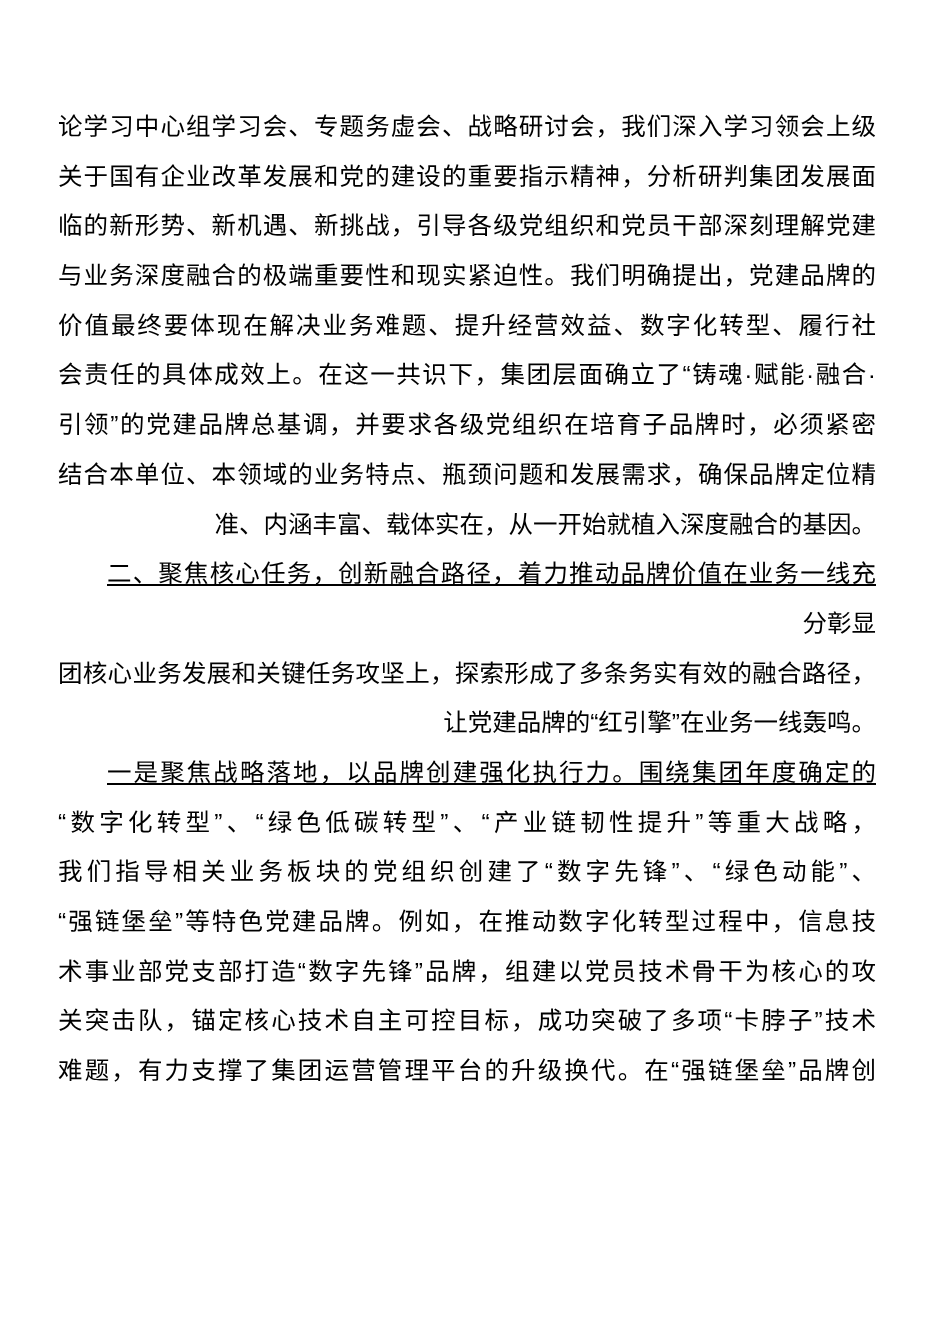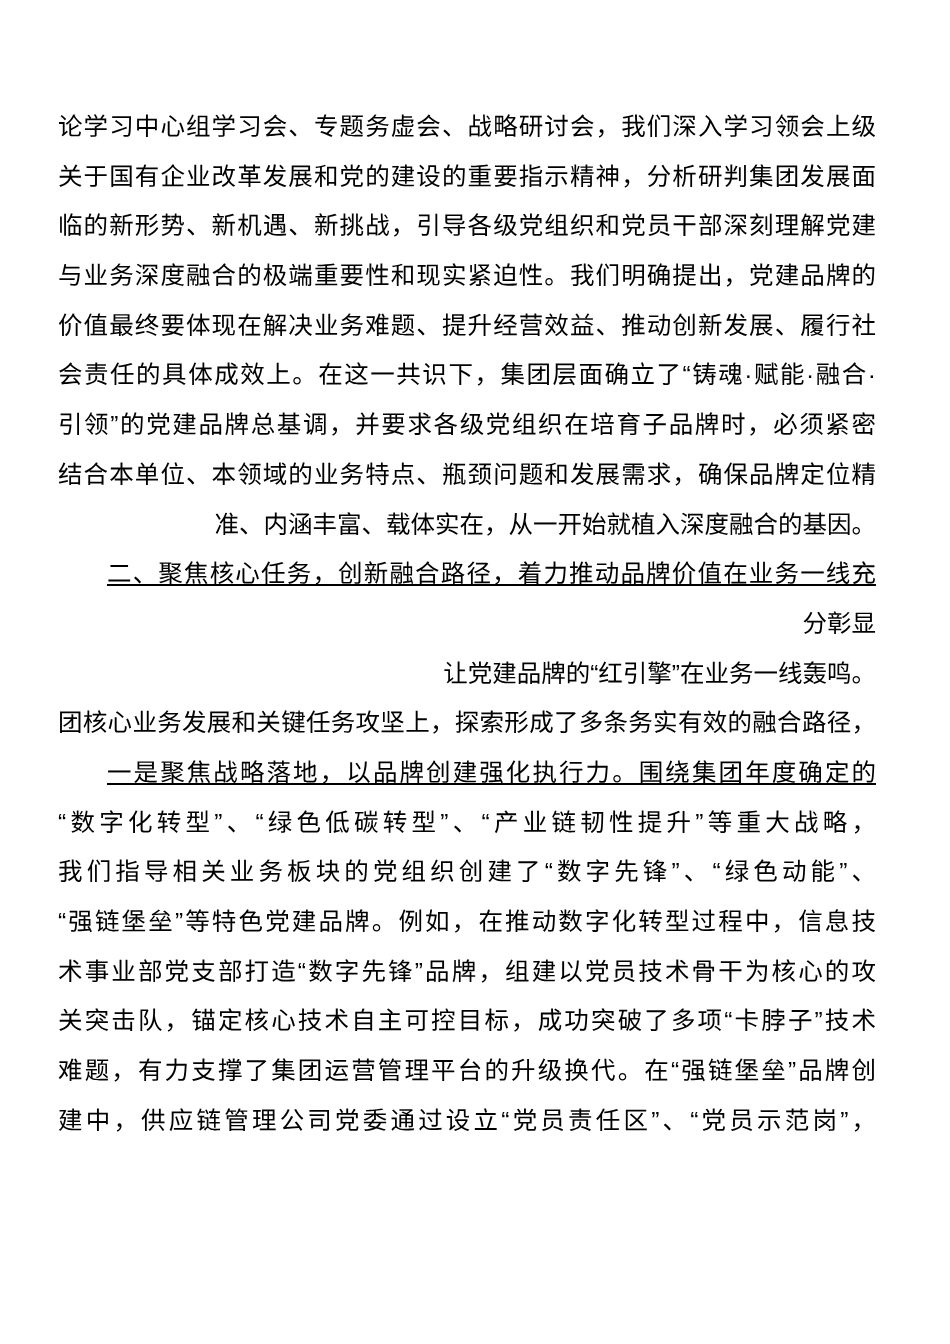--- a/index.html
+++ b/index.html
@@ -47,31 +47,30 @@
 </style>
 </head>
 <body>
 
 <div class="page">
   <div class="textblock" id="lines-root">
       <div class="line j">论学习中心组学习会、专题务虚会、战略研讨会，我们深入学习领会上级</div>
       <div class="line j">关于国有企业改革发展和党的建设的重要指示精神，分析研判集团发展面</div>
       <div class="line j">临的新形势、新机遇、新挑战，引导各级党组织和党员干部深刻理解党建</div>
       <div class="line j">与业务深度融合的极端重要性和现实紧迫性。我们明确提出，党建品牌的</div>
-      <div class="line j">价值最终要体现在解决业务难题、提升经营效益、推动创新发展、履行社</div>
+      <div class="line j">价值最终要体现在解决业务难题、提升经营效益、数字化转型、履行社</div>
       <div class="line j">会责任的具体成效上。在这一共识下，集团层面确立了“铸魂·赋能·融合·</div>
       <div class="line j">引领”的党建品牌总基调，并要求各级党组织在培育子品牌时，必须紧密</div>
       <div class="line j">结合本单位、本领域的业务特点、瓶颈问题和发展需求，确保品牌定位精</div>
       <div class="line">准、内涵丰富、载体实在，从一开始就植入深度融合的基因。</div>
       <div class="line j i">二、聚焦核心任务，创新融合路径，着力推动品牌价值在业务一线充</div>
       <div class="line">分彰显</div>
+      <div class="line j">团核心业务发展和关键任务攻坚上，探索形成了多条务实有效的融合路径，</div>
       <div class="line">让党建品牌的“红引擎”在业务一线轰鸣。</div>
-      <div class="line j">团核心业务发展和关键任务攻坚上，探索形成了多条务实有效的融合路径，</div>
       <div class="line j i">一是聚焦战略落地，以品牌创建强化执行力。围绕集团年度确定的</div>
       <div class="line j">“数字化转型”、“绿色低碳转型”、“产业链韧性提升”等重大战略，</div>
       <div class="line j">我们指导相关业务板块的党组织创建了“数字先锋”、“绿色动能”、</div>
       <div class="line j">“强链堡垒”等特色党建品牌。例如，在推动数字化转型过程中，信息技</div>
       <div class="line j">术事业部党支部打造“数字先锋”品牌，组建以党员技术骨干为核心的攻</div>
       <div class="line j">关突击队，锚定核心技术自主可控目标，成功突破了多项“卡脖子”技术</div>
       <div class="line j">难题，有力支撑了集团运营管理平台的升级换代。在“强链堡垒”品牌创</div>
-      <div class="line j">建中，供应链管理公司党委通过设立“党员责任区”、“党员示范岗”，</div>
     </div>
 </div>
 
 </body></html>

